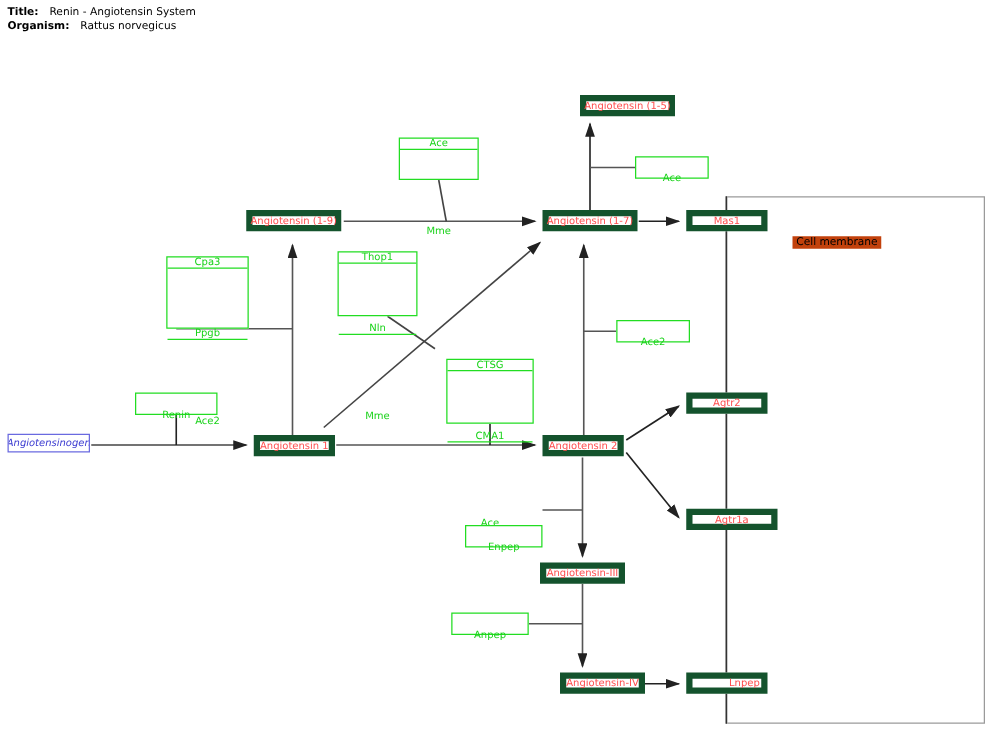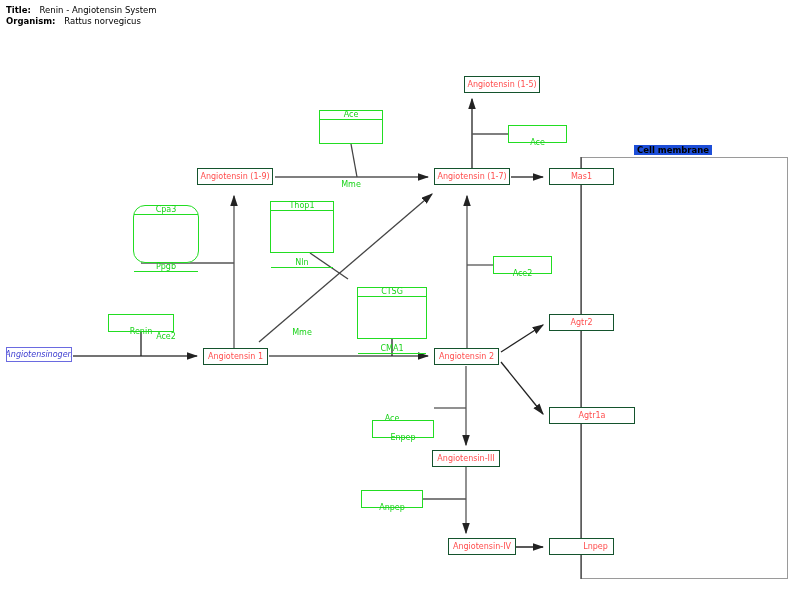--- a/index.html
+++ b/index.html
@@ -47,21 +47,21 @@
     box-sizing: border-box;
     display: flex;
     align-items: center;
     justify-content: center;
     font-size: 8px;
     white-space: nowrap;
     background: #ffffff;
     line-height: 1;
   }
   .node.metabolite {
-    border: 1px solid #14532d;
+    border: 5px solid #14532d;
     color: #ff4d4d;
     height: 17px;
   }
   .node.substrate {
     border: 1px solid #6a6ae0;
     color: #3a3ad0;
     height: 15px;
     overflow: hidden;
     font-style: italic;
   }
@@ -93,25 +93,26 @@
   #membrane {
     position: absolute;
     box-sizing: border-box;
     border: 1.5px solid #9a9a9a;
     border-top-color: #9a9a9a;
     background: transparent;
   }
   #membrane-label {
     position: absolute;
     font-size: 8.5px;
-    font-weight: bold;
+    font-weight: normal;
     color: #000000;
     white-space: nowrap;
-    background: #1d4ed8;
+    background: #c2410c;
     padding: 0 3px;
+    margin-top: 44px;
   }
 </style>
 </head>
 <body>
 
 <div id="canvas">
 
   <div class="hdr" style="left:6px; top:5px;">
     <span class="hdr-key">Title:</span>
     <span class="hdr-val" style="margin-left:6px;">Renin - Angiotensin System</span>
@@ -174,28 +175,28 @@
   <div class="node substrate" style="left:6px;  top:347px; width:66px;">Angiotensinogen</div>
   <div class="node metabolite" style="left:203px; top:348px; width:65px;">Angiotensin 1</div>
   <div class="node metabolite" style="left:197px; top:168px; width:76px;">Angiotensin (1-9)</div>
   <div class="node metabolite" style="left:434px; top:168px; width:76px;">Angiotensin (1-7)</div>
   <div class="node metabolite" style="left:464px; top:76px;  width:76px;">Angiotensin (1-5)</div>
   <div class="node metabolite" style="left:434px; top:348px; width:65px;">Angiotensin 2</div>
   <div class="node metabolite" style="left:432px; top:450px; width:68px;">Angiotensin-III</div>
   <div class="node metabolite" style="left:432px; top:538px; width:68px;margin-left:16px;">Angiotensin-IV</div>
   <div class="node metabolite" style="left:549px; top:168px; width:65px;">Mas1</div>
   <div class="node metabolite" style="left:549px; top:314px; width:65px;">Agtr2</div>
-  <div class="node metabolite" style="left:549px; top:407px; width:86px;">Agtr1a</div>
+  <div class="node metabolite" style="left:549px; top:407px; width:73px;">Agtr1a</div>
   <div class="node metabolite" style="left:549px; top:538px; width:65px;padding-left:28px;">Lnpep</div>
 
   <div class="enzyme-group" style="left:108px; top:314px; width:66px; height:18px;">
     <div class="enzyme-row">Renin</div>
   </div>
 
-  <div class="enzyme-group" style="left:133px; top:205px; width:66px; height:58px;border-radius:12px;">
+  <div class="enzyme-group" style="left:133px; top:205px; width:66px; height:58px;">
     <div class="enzyme-row">Cpa3</div>
     <div class="enzyme-row">Ppgb</div>
     <div class="enzyme-row">Ace2</div>
   </div>
 
   <div class="enzyme-group" style="left:270px; top:201px; width:64px; height:52px;">
     <div class="enzyme-row">Thop1</div>
     <div class="enzyme-row">Nln</div>
     <div class="enzyme-row">Mme</div>
   </div>

